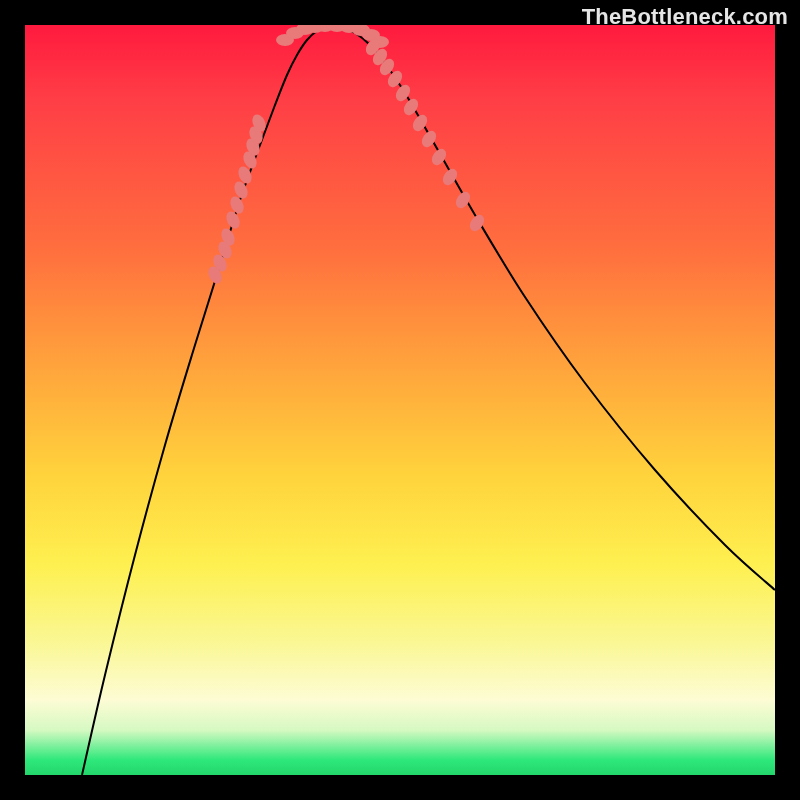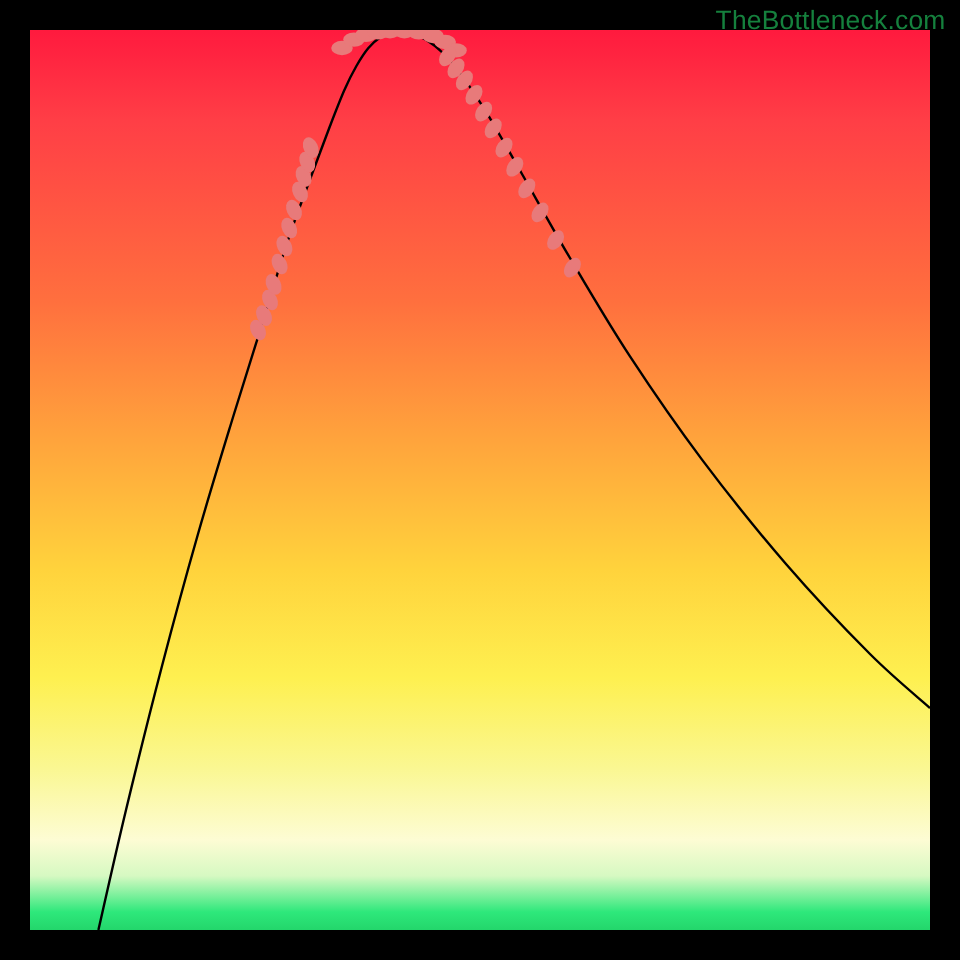--- a/index.html
+++ b/index.html
@@ -37,23 +37,23 @@
       #fdfcd4 90%,
       #d6f9c2 94%,
       #2ee87b 98%,
       #23d66b 100%
     );
   }
   .watermark {
     position: absolute;
     top: 4px;
     right: 12px;
-    color: #15803d;
+    color: #e5e5e5;
     font-size: 22px;
-    font-weight: 400;
+    font-weight: 700;
     letter-spacing: 0.2px;
     z-index: 5;
   }
   svg.curves {
     position: absolute;
     left: 0;
     top: 0;
     width: 750px;
     height: 750px;
     z-index: 3;

